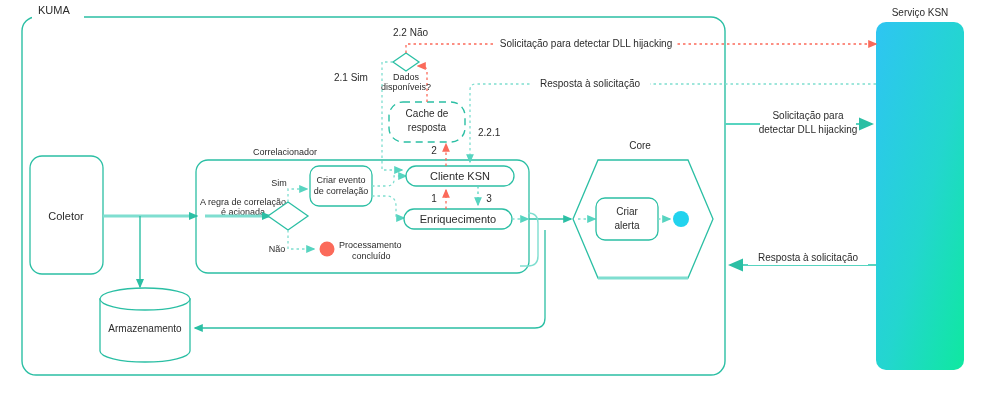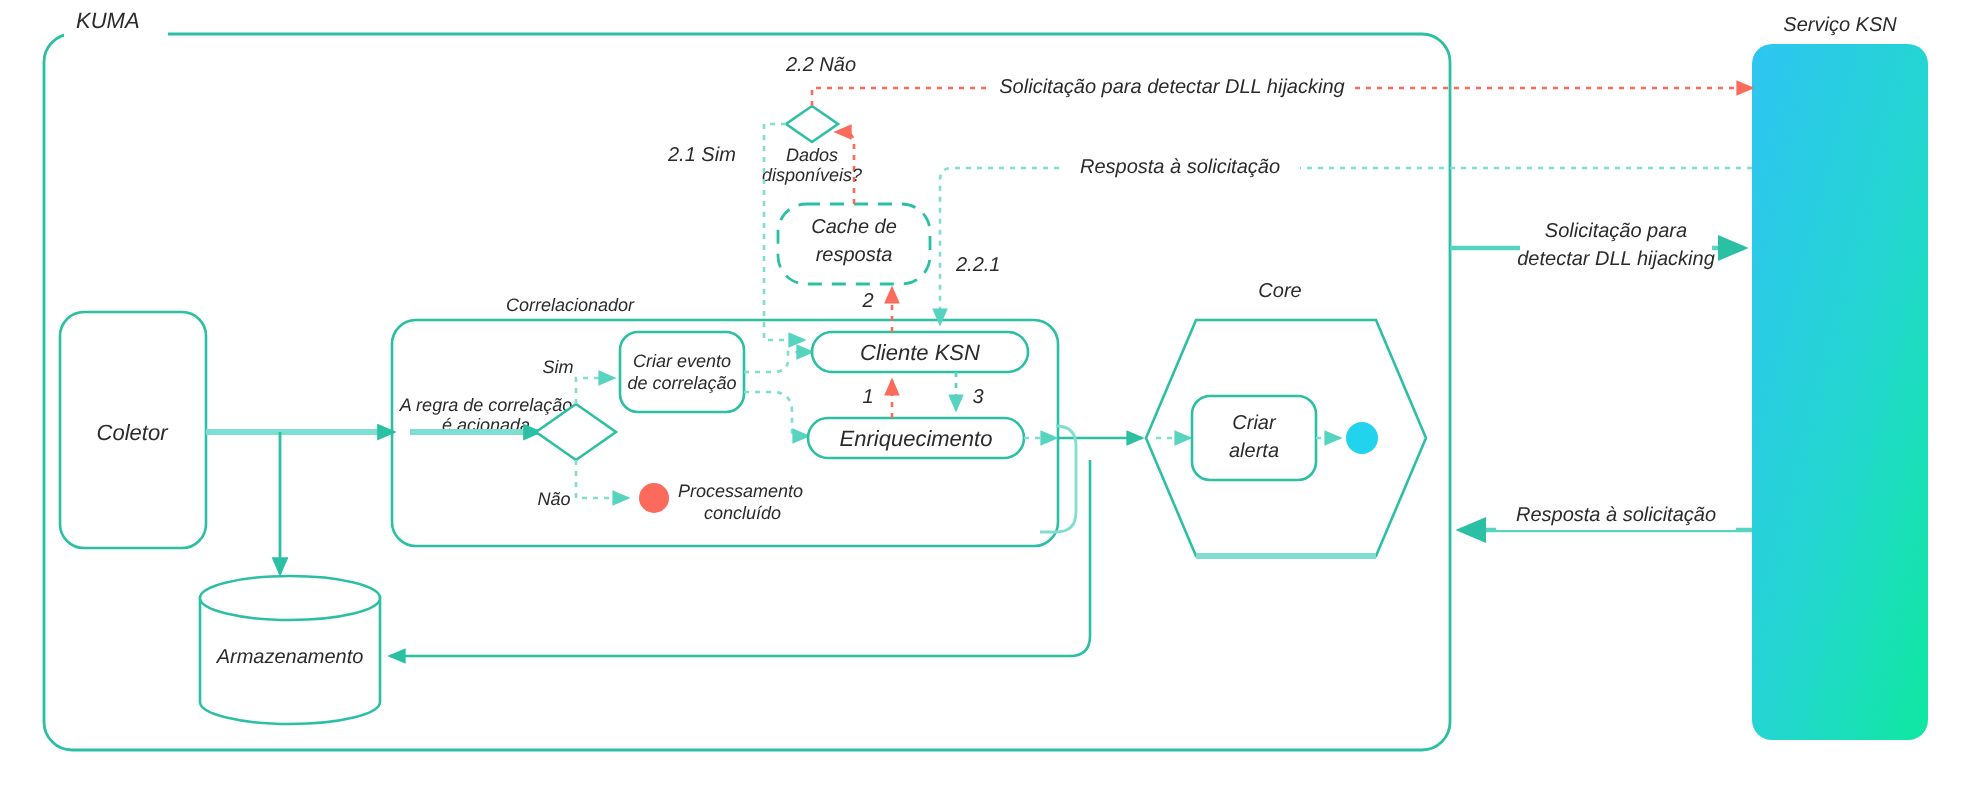--- a/index.html
+++ b/index.html
@@ -1,18 +1,18 @@
 <!DOCTYPE html>
 <html><head>
 <meta charset="utf-8">
 <style>
   html,body{margin:0;padding:0;background:#ffffff;}
   body{width:984px;height:395px;overflow:hidden;
        font-family:"Liberation Sans","DejaVu Sans",sans-serif;}
-  #stage{position:relative;width:984px;height:339px;font-style:italic;}
+  #stage{position:relative;width:984px;height:339px;}
   svg#diagram{position:absolute;left:0;top:0;width:984px;height:395px;}
   .lbl{font-family:"Liberation Sans","DejaVu Sans",sans-serif;fill:#2b2b2b;}
   .t9{font-size:9px;}
   .t10{font-size:10px;}
   .t11{font-size:11px;}
   .ctr{text-anchor:middle;}
 </style>
 </head>
 <body>
 

